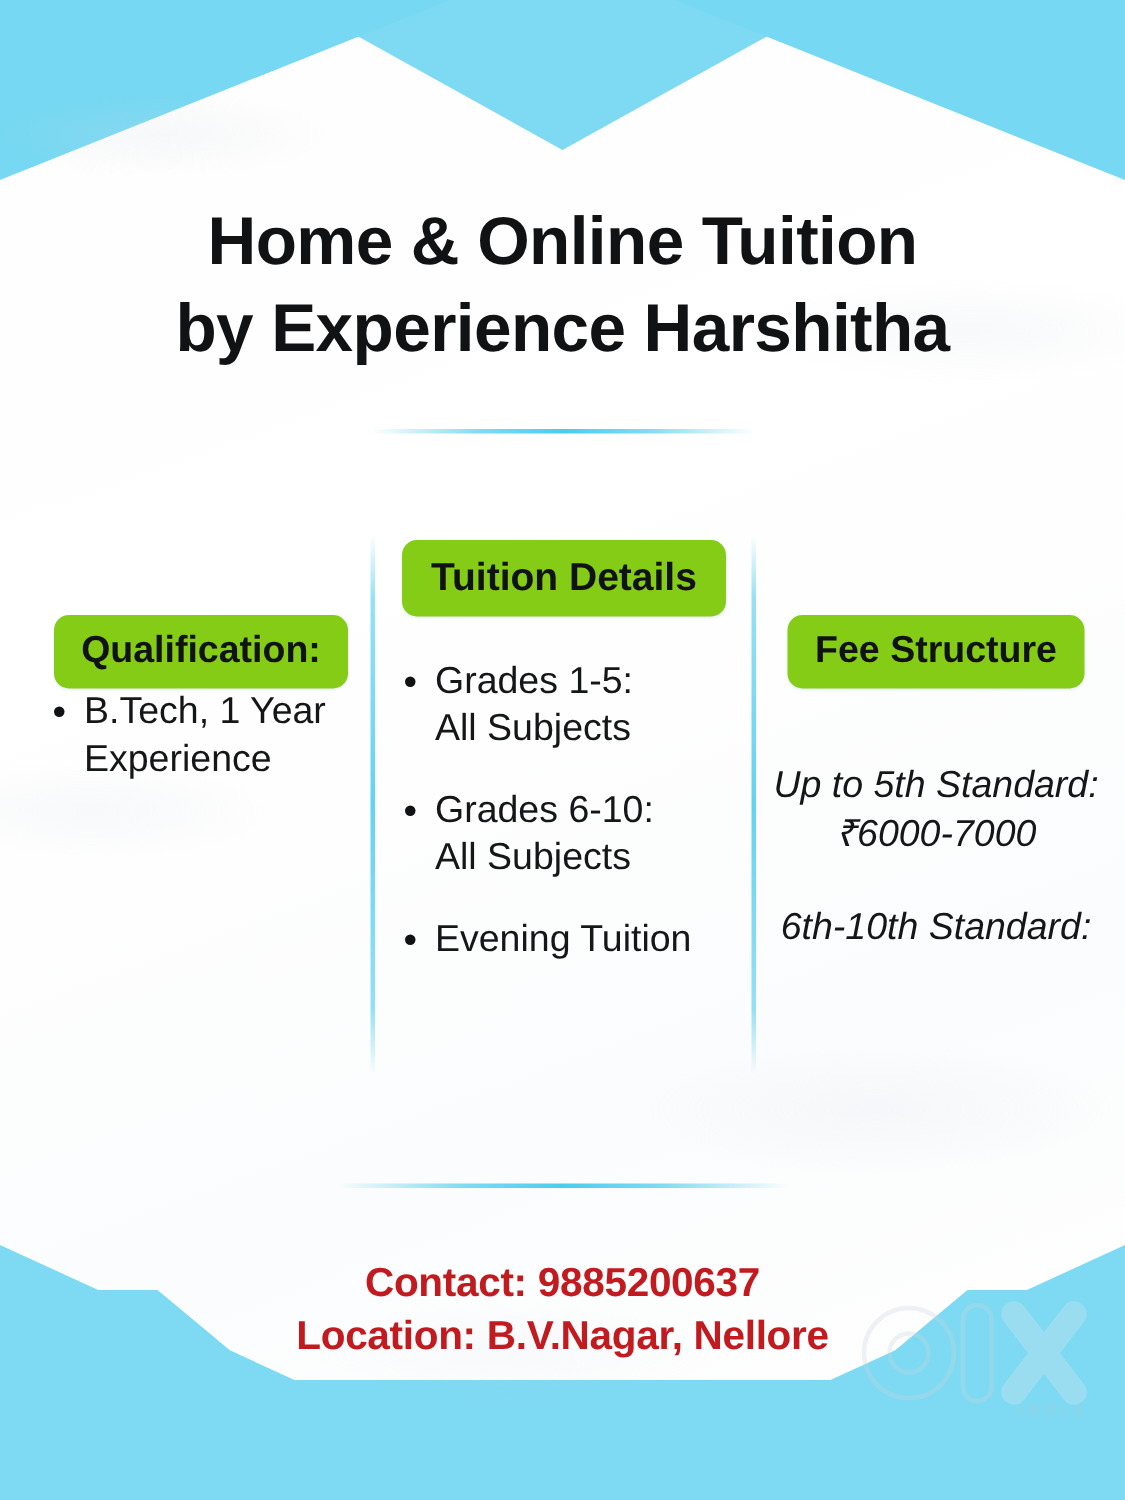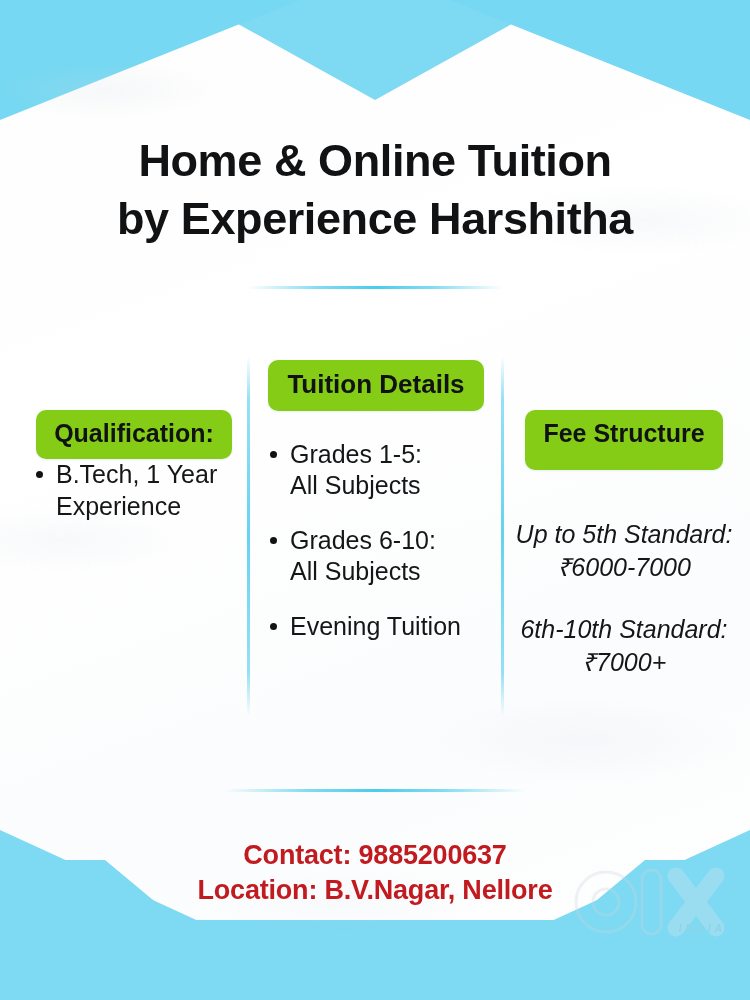--- a/index.html
+++ b/index.html
@@ -172,21 +172,21 @@
     margin-top: 28px;
     text-align: left;
     padding-left: 18px;
     font-size: 25px;
     color: #151618;
     line-height: 1.24;
   }
 
   
   .col-right { left: 504px; top: 410px; width: 240px; text-align: center; }
-  .col-right .badge { font-size: 25px; padding: 9px 18px 22px; }
+  .col-right .badge { font-size: 25px; padding: 9px 18px 11px; }
   .col-right .body {
     margin-top: 48px;
     font-size: 25px;
     color: #151618;
     line-height: 1.3;
     font-style: italic;
   }
 
   ul.bullets { list-style: none; margin: 0; padding: 0; }
   ul.bullets li {
@@ -231,21 +231,21 @@
     bottom: 46px;
     width: 170px;
     height: 96px;
     opacity: .30;
     pointer-events: none;
   }
   .watermark svg { display: block; width: 100%; height: 100%; }
   .watermark .wm-label {
     position: absolute;
     right: 14px;
-    bottom: 20px;
+    bottom: 8px;
     font-size: 10px;
     letter-spacing: 4px;
     color: #b9c6cc;
     font-weight: 700;
     font-style: italic;
   }
 </style>
 </head>
 <body>
 
@@ -304,21 +304,20 @@
 
     <div class="col col-right">
       <span class="badge">Fee Structure</span>
       <div class="body">
         <div class="fee-block">
           <span class="fee-label">Up to 5th Standard:</span>
           <span class="fee-value">₹6000-7000</span>
         </div>
         <div class="fee-block">
           <span class="fee-label">6th-10th Standard:</span>
-          <span class="fee-value">₹7000+</span>
         </div>
       </div>
     </div>
 
     <div class="rule rule-bot"></div>
 
     <div class="contact">
       <span class="line">Contact: 9885200637</span>
       <span class="line">Location: B.V.Nagar, Nellore</span>
     </div>

